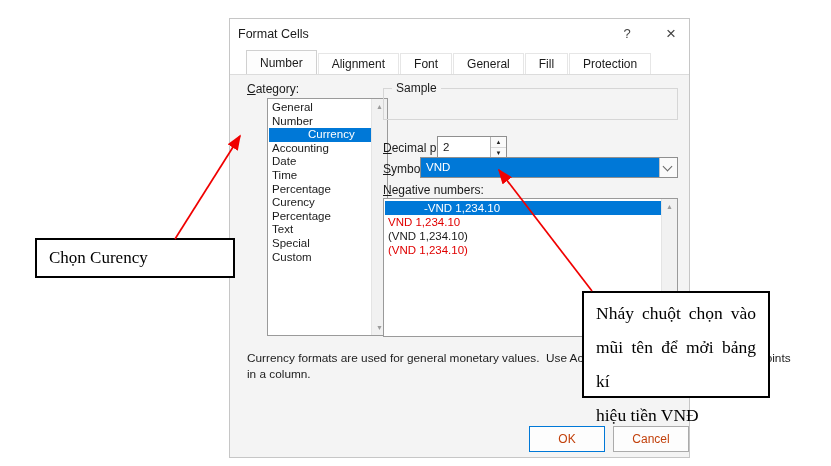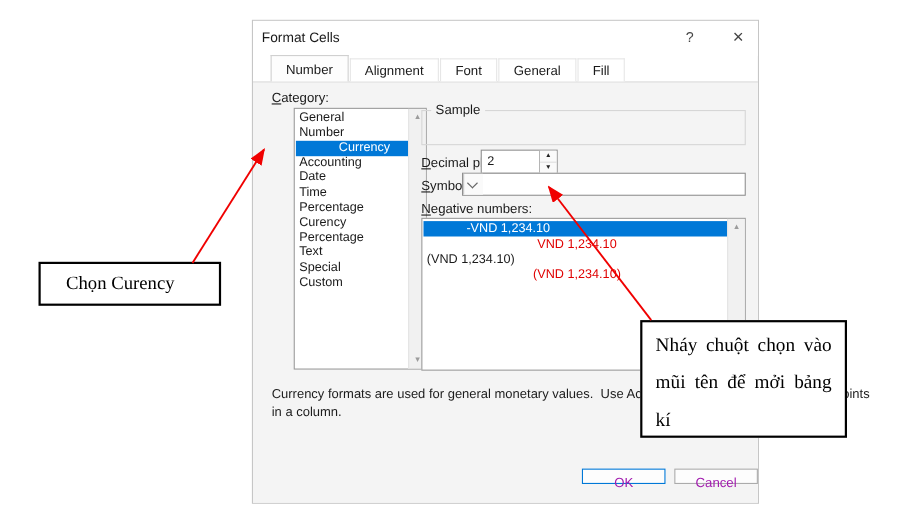--- a/index.html
+++ b/index.html
@@ -27,54 +27,54 @@
   .accel{text-decoration:underline;}
   
   .listbox{position:absolute;background:#fff;border:1px solid #9a9a9a;box-sizing:border-box;}
   .cat-list{left:17px;top:23px;width:121px;height:238px;margin-left:20px;}
   .cat-items{position:absolute;left:1px;top:2px;right:16px;}
   .cat-item{height:13.6px;line-height:13.6px;font-size:11.5px;padding-left:3px;white-space:nowrap;}
   .neg-list{left:153px;top:123px;width:295px;height:139px;}
   .neg-items{position:absolute;left:1px;top:2px;right:16px;}
   .neg-item{height:14px;line-height:14px;font-size:11.5px;padding-left:3px;white-space:nowrap;}
   .sel{background:#0078d7;color:#fff;padding-left:39px;}
-  .red{color:#e00000;text-align:center;}
+  .red{color:#e00000;}
   
   .vscroll{position:absolute;right:0;top:0;bottom:0;width:15px;background:#f1f1f1;border-left:1px solid #e4e4e4;}
   .sbtn{position:absolute;left:0;right:0;height:15px;text-align:center;font-size:7px;color:#9c9c9c;line-height:15px;}
   .sbtn.up{top:0;} .sbtn.down{bottom:0;}
   
-  .groupbox{position:absolute;left:153px;top:25px;width:295px;height:32px;border:1px solid #d6d6d6;box-sizing:border-box;}
+  .groupbox{position:absolute;left:153px;top:13px;width:295px;height:32px;border:1px solid #d6d6d6;box-sizing:border-box;}
   .groupbox>span{position:absolute;top:-8px;left:8px;background:#f4f4f4;padding:0 4px;font-size:12px;}
   
   .dec-input{position:absolute;left:207px;top:61px;width:70px;height:22px;background:#fff;
     border:1px solid #8f8f8f;box-sizing:border-box;display:flex;}
   .dec-value{flex:1;font-size:11.5px;line-height:20px;padding-left:5px;}
   .spin{width:15px;border-left:1px solid #b5b5b5;display:flex;flex-direction:column;}
   .spin div{flex:1;background:#fafafa;text-align:center;font-size:6px;color:#222;line-height:10px;}
   .spin .sp-up{border-bottom:1px solid #d9d9d9;}
   
   .combo{position:absolute;left:190px;top:82px;width:258px;height:21px;border:1px solid #8f8f8f;
     box-sizing:border-box;display:flex;background:#fff;}
   .combo-sel{flex:1;background:#0078d7;color:#fff;font-size:11.5px;line-height:19px;padding-left:5px;}
   .combo-drop{width:17px;background:#fafafa;border-left:1px solid #c2c2c2;position:relative;}
   .chev{position:absolute;left:4px;top:5px;width:6px;height:6px;
     border-left:1.5px solid #666;border-bottom:1.5px solid #666;transform:rotate(-45deg);}
   
   .desc{position:absolute;left:17px;top:276px;width:640px;font-size:11.8px;line-height:15.5px;color:#1c1c1c;}
   .desc .l1{white-space:pre;}
   
-  .push{position:absolute;top:351px;width:76px;height:14px;box-sizing:border-box;background:#fdfdfd;
-    font-size:12px;text-align:center;line-height:24px;color:#a21caf;}
+  .push{position:absolute;top:351px;width:76px;height:26px;box-sizing:border-box;background:#fdfdfd;
+    font-size:12px;text-align:center;line-height:24px;color:#c2410c;}
   .ok{left:299px;border:1px solid #0078d7;}
   .cancel{left:383px;border:1px solid #ababab;}
   
   .ann{position:absolute;background:#fff;border:2px solid #000;box-sizing:border-box;z-index:40;
     font-family:"Liberation Serif","DejaVu Serif",serif;color:#000;}
-  .ann1{left:35px;top:238px;width:166px;height:40px;font-size:17px;line-height:36px;padding-left:23px;}
+  .ann1{left:35px;top:238px;width:200px;height:40px;font-size:17px;line-height:36px;padding-left:12px;}
   .ann2{left:582px;top:291px;width:188px;height:107px;font-size:17.5px;padding:3px 12px 0;}
   .ann2-line{line-height:34px;white-space:nowrap;}
   .ann2-line.just{text-align:justify;text-align-last:justify;white-space:normal;}
   
   .arrows{position:absolute;left:0;top:0;width:831px;height:466px;z-index:50;pointer-events:none;}
 </style>
 </head>
 <body>
 
 <div class="dialog">
@@ -84,20 +84,21 @@
     <span class="cap-btn btn-help"><span>?</span></span>
     <span class="cap-btn btn-close"><span>×</span></span>
   </div>
 
   <div class="tabstrip">
       <div class="tab active">Number</div>
       <div class="tab">Alignment</div>
       <div class="tab">Font</div>
       <div class="tab">General</div>
       <div class="tab">Fill</div>
+      <div class="tab">Protection</div>
     </div>
 
   <div class="page">
 
     <span class="label" style="left:17px;top:7px;"><span class="accel">C</span><span>ategory:</span></span>
 
     <div class="listbox cat-list">
       <div class="cat-items">
           <div class="cat-item">General</div>
           <div class="cat-item">Number</div>
@@ -128,20 +129,21 @@
       <div class="dec-value">2</div>
       <div class="spin">
         <div class="sp-up"><span>▲</span></div>
         <div class="sp-down"><span>▼</span></div>
       </div>
     </div>
 
     <span class="label" style="left:153px;top:87px;"><span class="accel">S</span><span>ymbol:</span></span>
 
     <div class="combo">
+      <div class="combo-sel">VND</div>
       <div class="combo-drop">
         <span class="chev"></span>
       </div>
     </div>
 
     <span class="label" style="left:153px;top:108px;"><span class="accel">N</span><span>egative numbers:</span></span>
 
     <div class="listbox neg-list">
       <div class="neg-items">
           <div class="neg-item sel">-VND 1,234.10</div>
@@ -163,20 +165,21 @@
     <div class="push ok">OK</div>
     <div class="push cancel">Cancel</div>
 
   </div>
 </div>
 
 <div class="ann ann1">Chọn Curency</div>
 <div class="ann ann2">
     <div class="ann2-line just">Nháy chuột chọn vào</div>
     <div class="ann2-line just">mũi tên để mởi bảng kí</div>
+    <div class="ann2-line">hiệu tiền VNĐ</div>
   </div>
 
 <svg class="arrows" viewBox="0 0 831 466" xmlns="http://www.w3.org/2000/svg">
   <defs>
     <marker id="ah" markerWidth="9" markerHeight="7" refX="8" refY="3.5" orient="auto">
       <path d="M0,0 L9,3.5 L0,7 Z" fill="#f00000"></path>
     </marker>
   </defs>
   <line x1="175" y1="239" x2="240" y2="136" stroke="#f00000" stroke-width="1.7" marker-end="url(#ah)"></line>
   <line x1="592" y1="291" x2="499" y2="170" stroke="#f00000" stroke-width="1.7" marker-end="url(#ah)"></line>

